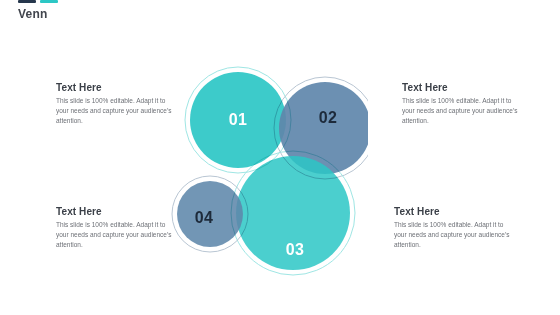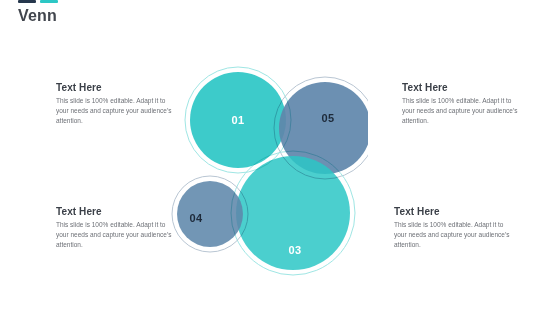--- a/index.html
+++ b/index.html
@@ -36,21 +36,21 @@
     height: 3px;
     border-radius: 1px;
   }
   .accent-bar.navy { background: #26374d; }
   .accent-bar.teal { background: #2cc7c5; }
 
   .page-title {
     position: absolute;
     left: 18px;
     top: 7px;
-    font-size: 16px;
+    font-size: 12px;
     font-weight: bold;
     color: #41454d;
     letter-spacing: .2px;
   }
 
   
   .stage {
     position: absolute;
     left: 0; top: 30px;
     width: 560px;
@@ -62,21 +62,21 @@
     position: absolute;
     left: 168px;
     top: 28px;
     width: 200px;
     height: 235px;
   }
   .venn svg { display: block; }
 
   .venn-number {
     position: absolute;
-    font-size: 11px;
+    font-size: 16px;
     font-weight: bold;
     letter-spacing: .4px;
     white-space: nowrap;
     transform: translate(-50%, -50%);
     pointer-events: none;
   }
   .venn-number.light { color: #ffffff; }
   .venn-number.dark  { color: #1d2a3a; }
 
   
@@ -125,23 +125,23 @@
 
       <g style="mix-blend-mode:multiply">
         <circle cx="70" cy="62" r="48" fill="#2cc7c5" fill-opacity="0.92"></circle>
         <circle cx="157" cy="70" r="46" fill="#5f87ab" fill-opacity="0.92"></circle>
         <circle cx="125" cy="155" r="57" fill="#2cc7c5" fill-opacity="0.85"></circle>
         <circle cx="42" cy="156" r="33" fill="#5f87ab" fill-opacity="0.88"></circle>
       </g>
     </svg>
 
     <div class="venn-number light" style="left:70px;  top:62px;">01</div>
-    <div class="venn-number dark" style="left:160px; top:60px;">05</div>
+    <div class="venn-number dark" style="left:160px; top:60px;">02</div>
     <div class="venn-number light" style="left:127px; top:192px;">03</div>
-    <div class="venn-number dark" style="left:28px;  top:160px;">04</div>
+    <div class="venn-number dark" style="left:36px;  top:160px;">04</div>
   </div>
 
   <div class="callout tl">
     <div class="callout-title">Text Here</div>
     <div class="callout-body">This slide is 100% editable. Adapt it to your needs and capture your audience’s attention.</div>
   </div>
 
   <div class="callout tr">
     <div class="callout-title">Text Here</div>
     <div class="callout-body">This slide is 100% editable. Adapt it to your needs and capture your audience’s attention.</div>

